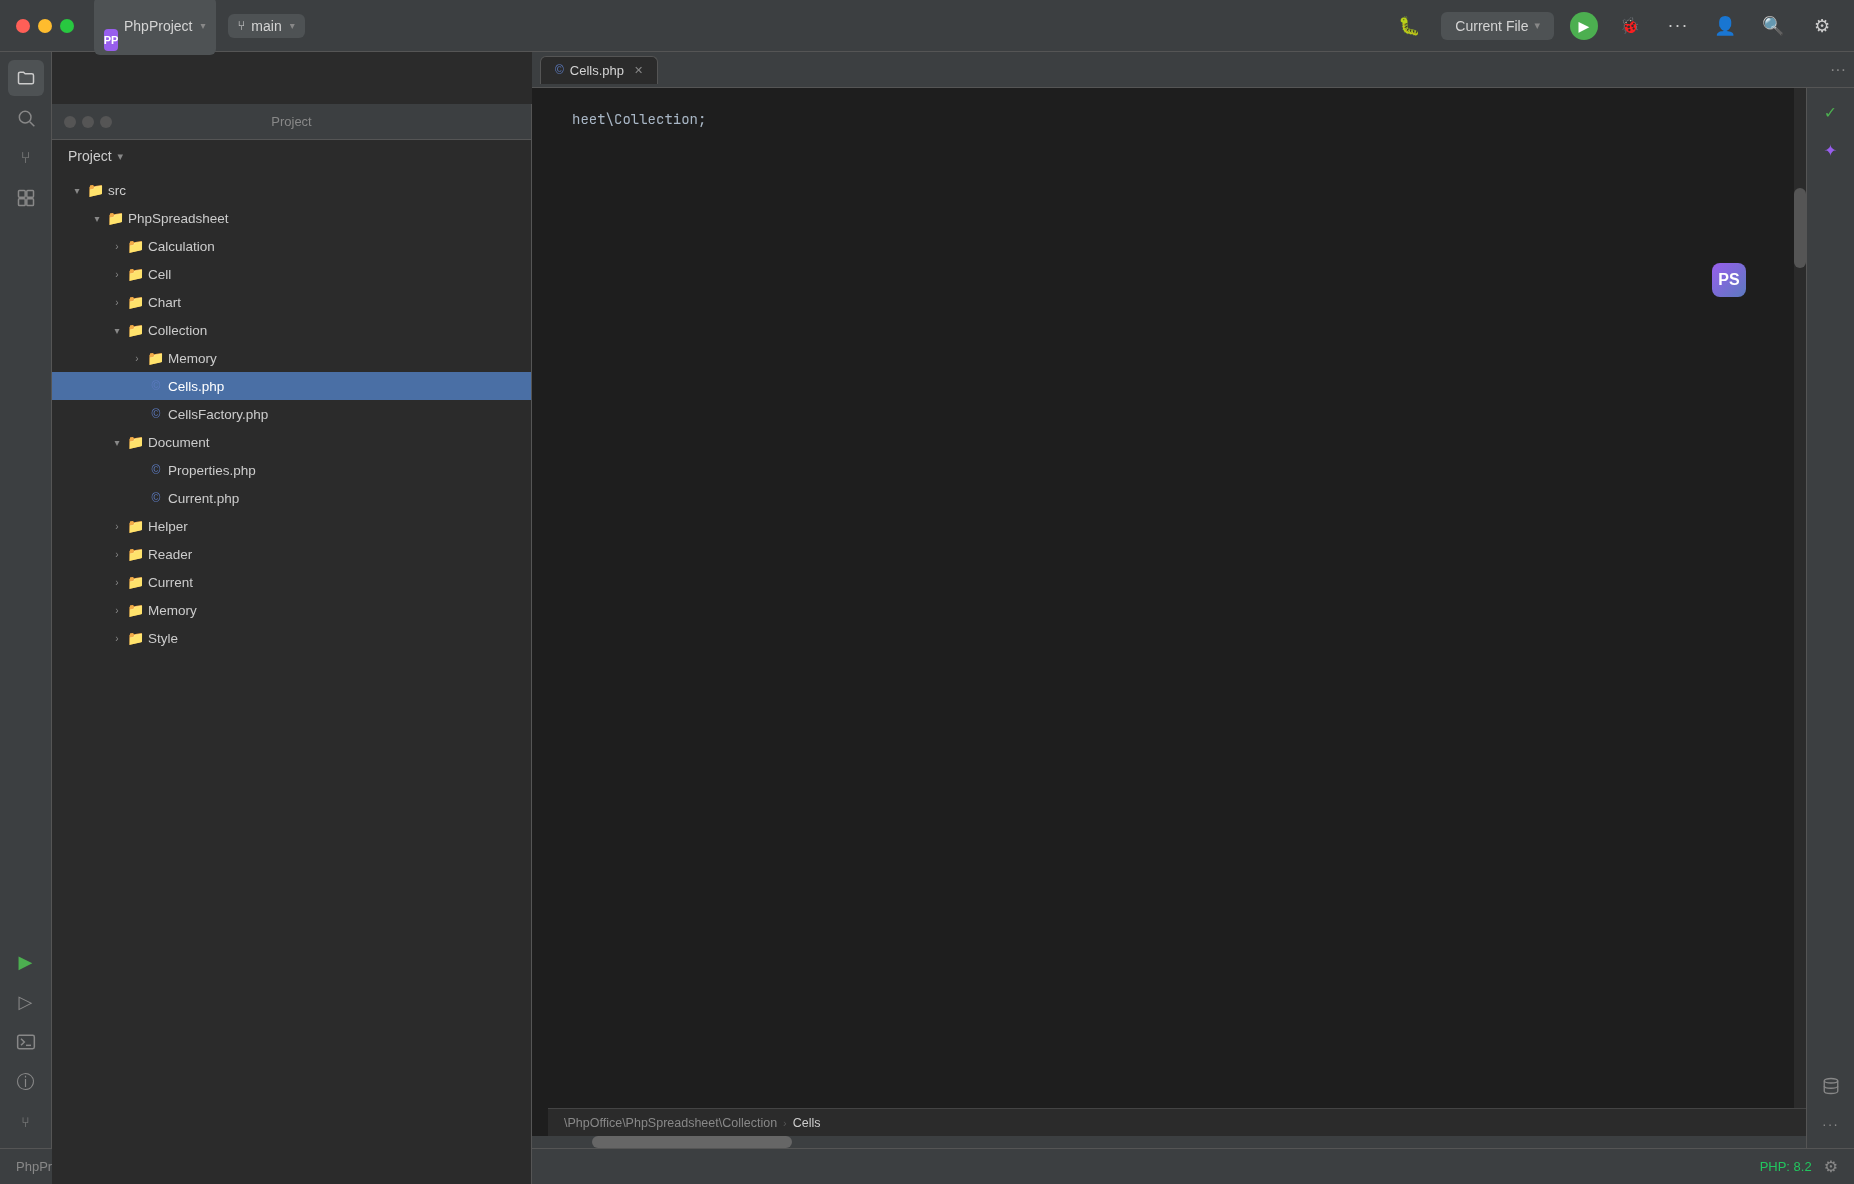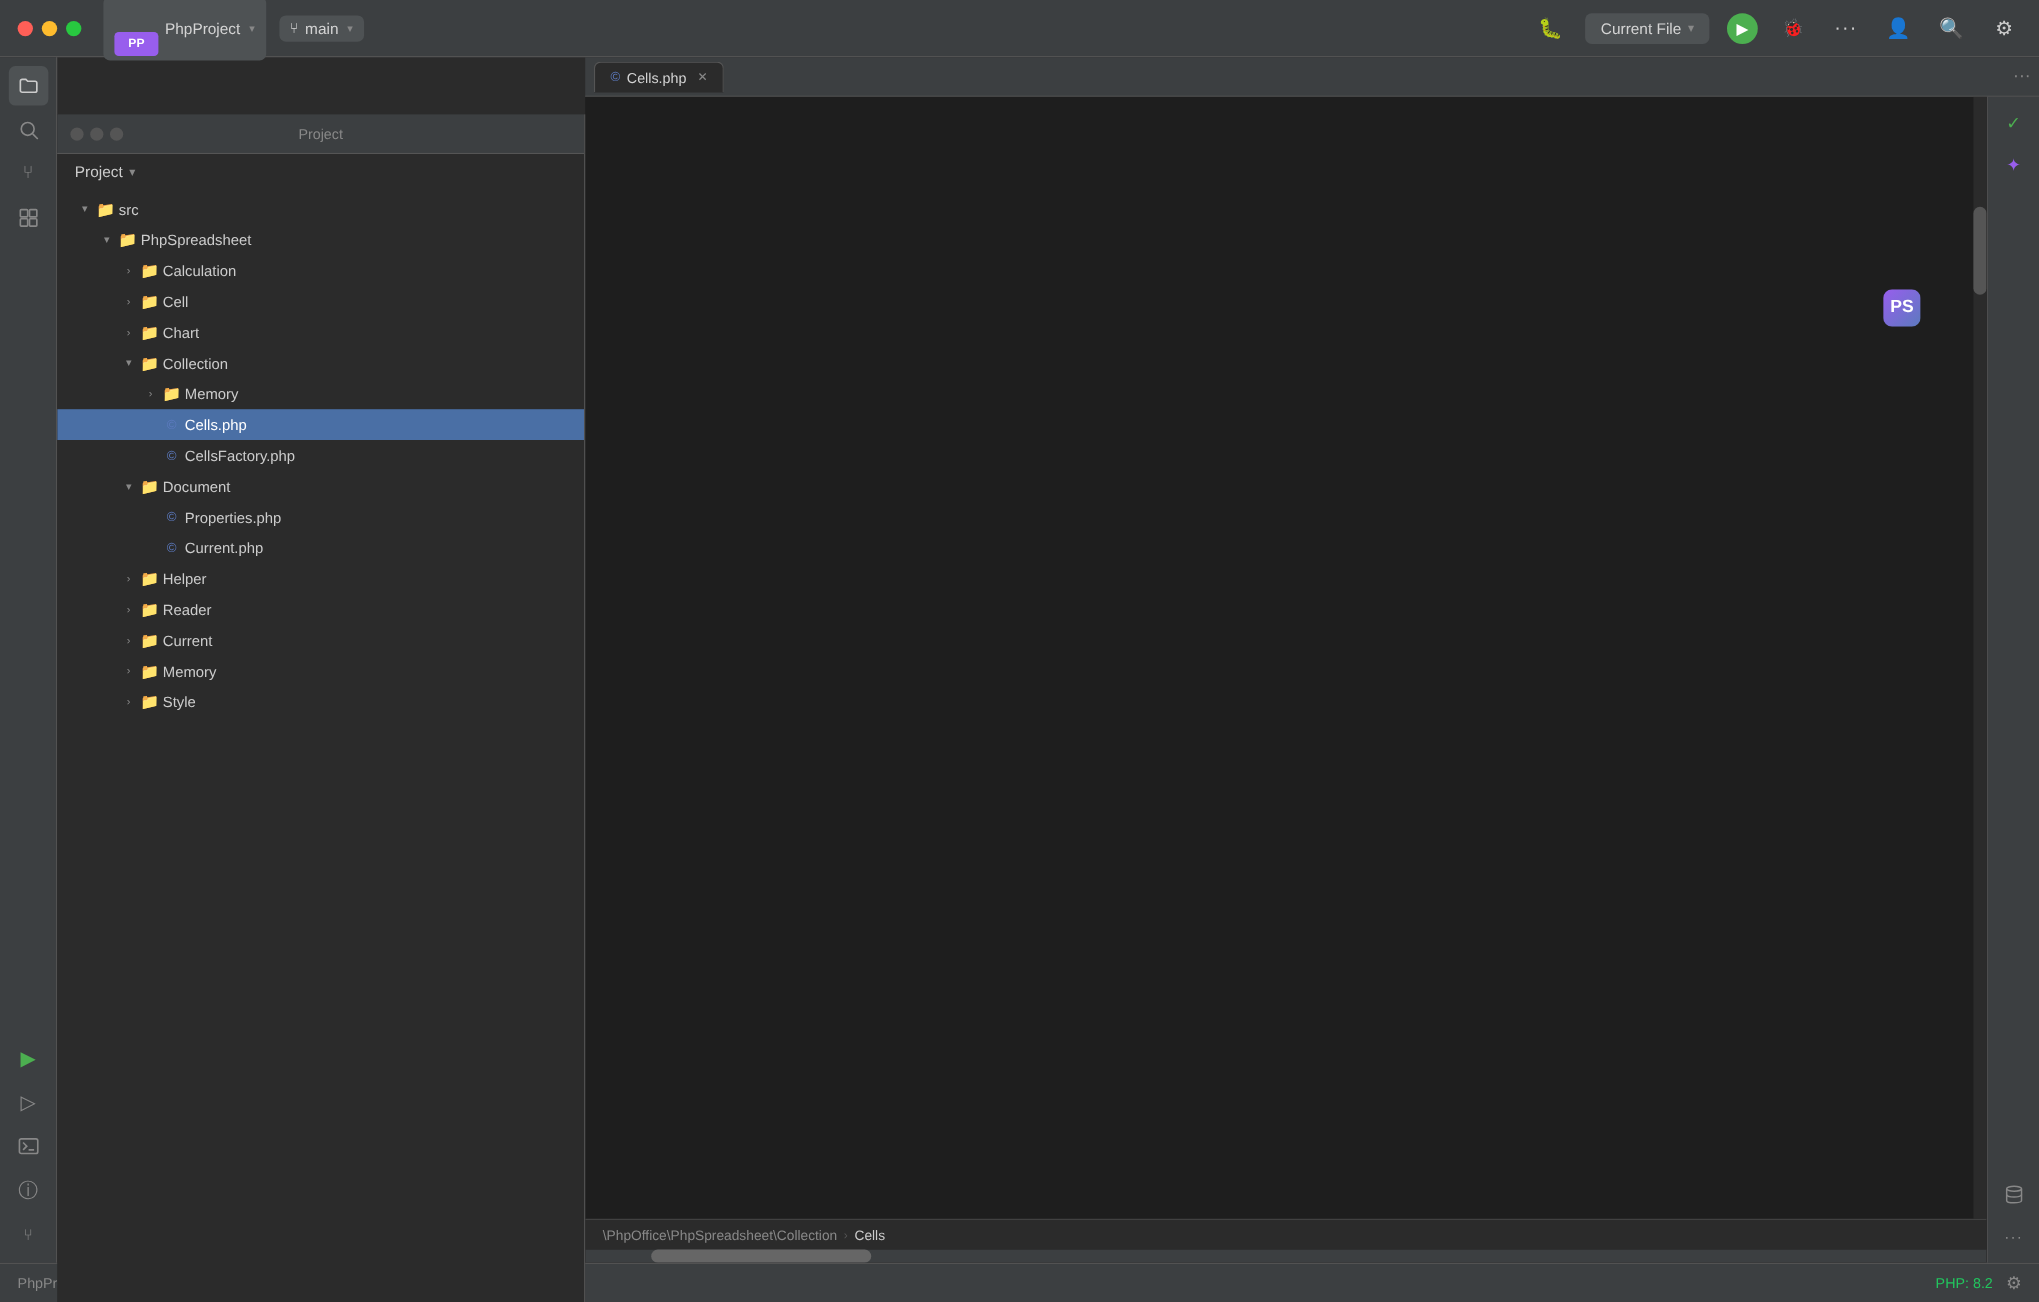--- a/index.html
+++ b/index.html
@@ -35,21 +35,21 @@
     .project-badge {
       display: flex;
       align-items: center;
       gap: 6px;
       background: #4e5254;
       border-radius: 6px;
       padding: 4px 10px;
       cursor: pointer;
     }
     .project-badge .pp-icon {
-      width: 40px; height: 22px;
+      width: 14px; height: 22px;
       background: #985EED;
       border-radius: 4px;
       display: flex; align-items: center; justify-content: center;
       color: white; font-size: 11px; font-weight: bold; margin-top: 28px;
     }
     .project-name { color: #d4d4d4; font-size: 14px; }
     .chevron-down { color: #888; font-size: 10px; margin-left: 2px; }
 
     .branch-badge {
       display: flex; align-items: center; gap: 6px;
@@ -274,21 +274,21 @@
       display: flex; align-items: center; gap: 4px;
       cursor: pointer;
     }
     .status-spacer { flex: 1; }
     .status-php { color: #22c55e; }
     .status-settings-icon { font-size: 16px; }
 
     
     .breadcrumb-bar {
       position: absolute;
-      bottom: 12px; left: 0; right: 0;
+      bottom: 12px; left: 16px; right: 0;
       height: 28px;
       background: #2b2b2b;
       border-top: 1px solid #444;
       display: flex;
       align-items: center;
       padding: 0 16px;
       font-size: 12.5px;
       color: #888;
       gap: 6px;
     }
@@ -535,20 +535,21 @@
         <span class="tab-icon">©</span>
         <span>Cells.php</span>
         <span class="close-x">✕</span>
       </div>
       <div class="tab-more">···</div>
     </div>
 
     <div style="flex:1; display:flex; position:relative;">
       <div class="editor-area">
         <div class="editor-scroll-area">
+          <div class="code-line"><span class="ns">heet\Collection;</span></div>
           <div class="code-line">&nbsp;</div>
           <div class="code-line">&nbsp;</div>
           <div class="code-line">&nbsp;</div>
           <div class="code-line">&nbsp;</div>
           <div class="code-line">&nbsp;</div>
           <div class="code-line">&nbsp;</div>
           <div class="code-line">&nbsp;</div>
           <div class="code-line">&nbsp;</div>
           <div class="code-line">&nbsp;</div>
           <div class="code-line">&nbsp;</div>

